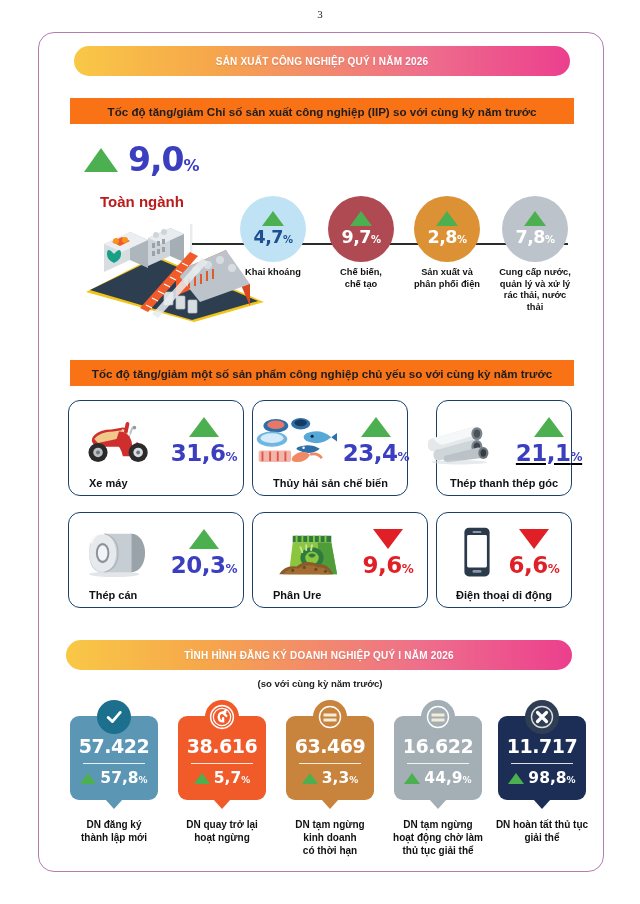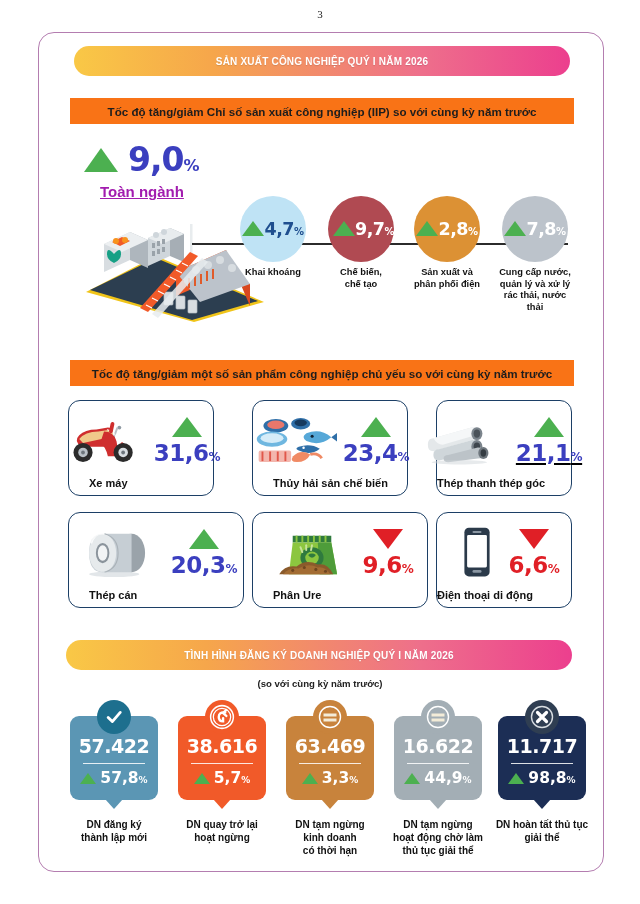--- a/index.html
+++ b/index.html
@@ -56,37 +56,37 @@
     width: 0; height: 0;
     border-left: 17px solid transparent; border-right: 17px solid transparent;
     border-bottom: 24px solid #4cb050;
   }
   .iip-main-value {
     font-size: 33px; font-weight: bold; color: #3b3fbf;
     font-family: "DejaVu Sans", sans-serif; letter-spacing: -1px;
   }
   .iip-main-value .pct { font-size: 16px; }
   .iip-main-label {
-    margin-top: 4px; margin-left: 16px;
-    font-size: 15px; font-weight: bold; color: #a21caf; text-decoration: underline;
+    margin-top: 14px; margin-left: 16px;
+    font-size: 15px; font-weight: bold; color: #b91c1c;
   }
 
   .factory { position: absolute; left: 78px; top: 210px; width: 192px; height: 118px; }
 
   .connector {
     position: absolute; left: 192px; top: 243px;
     width: 376px; height: 2px; background: #2b2b2b;
   }
 
   .circle-row { position: absolute; left: 236px; top: 196px; width: 350px; height: 120px; }
   .circle-item { position: absolute; width: 74px; text-align: center; }
   .circ {
     width: 66px; height: 66px; border-radius: 50%;
     margin: 0 auto;
-    display: flex; flex-direction: row; align-items: center; justify-content: center;
+    display: flex; flex-direction: column; align-items: center; justify-content: center;
     position: relative; z-index: 2;
   }
   .circ .tri-s {
     width: 0; height: 0;
     border-left: 11px solid transparent; border-right: 11px solid transparent;
     border-bottom: 15px solid #4cb050; margin-bottom: 1px;
   }
   .circ .val {
     font-size: 17.5px; font-weight: bold;
     font-family: "DejaVu Sans", sans-serif; letter-spacing: -.5px;
@@ -121,21 +121,21 @@
     margin-bottom: 3px;
   }
   .prod-val {
     font-size: 23px; font-weight: bold; color: #3b3fbf;
     font-family: "DejaVu Sans", sans-serif; letter-spacing: -.5px;
   }
   .prod-val.neg { color: #e01f26; }
   .prod-val .pct { font-size: 12px; }
   .prod-label {
     position: absolute; bottom: 6px; left: 0; width: 100%;
-    text-align: left; font-size: 11px; font-weight: bold; color: #111;
+    text-align: center; font-size: 11px; font-weight: bold; color: #111;
   }
   .prod-label.left { text-align: left; padding-left: 20px; }
 
   
   .biz-note {
     position: absolute; left: 0; width: 640px; text-align: center;
     font-size: 9.6px; color: #222; font-weight: bold;
   }
   .biz-item { position: absolute; width: 104px; }
   .biz-box {
@@ -278,21 +278,21 @@
       <div class="circ" style="background:#bfe3f5;">
         <div class="tri-s"></div>
         <div class="val" style="color:#1f4f8f;">
           <span>4,7</span><span class="pct">%</span>
         </div>
       </div>
       <div class="circ-label">Khai khoáng</div>
     </div>
 
     <div class="circle-item" style="left:88px; top:0px;">
-      <div class="circ" style="background:#b04a52;justify-content:flex-end;">
+      <div class="circ" style="background:#b04a52;">
         <div class="tri-s"></div>
         <div class="val" style="color:#ffffff;">
           <span>9,7</span><span class="pct">%</span>
         </div>
       </div>
       <div class="circ-label">Chế biến,
 chế tạo</div>
     </div>
 
     <div class="circle-item" style="left:174px; top:0px;">
@@ -317,21 +317,21 @@
 quản lý và xử lý
 rác thải, nước thải</div>
     </div>
 
   </div>
 
   <div class="subheader" style="left:70px; top:360px; width:504px;">
     <span class="subheader-text">Tốc độ tăng/giảm một số sản phẩm công nghiệp chủ yếu so với cùng kỳ năm trước</span>
   </div>
 
-  <div class="prod-card" style="left:68px; top:400px; width:146px; height:96px;">
+  <div class="prod-card" style="left:68px; top:400px; width:176px; height:96px;">
     <div class="prod-inner">
       <div class="prod-fig">
         <svg viewBox="0 0 90 56" width="86" height="54">
           <ellipse cx="60" cy="14" rx="2" ry="2" fill="#8f9aa3"></ellipse>
           <path d="M58 14 L52 30" stroke="#b9c0c6" stroke-width="2" fill="none"></path>
           <path d="M20 34 q-8 -6 -2 -12 q6 -6 18 -6 l12 -2 q4 0 4 4 l-2 10 q0 6 -6 6 z" fill="#cf2e2e"></path>
           <path d="M18 26 q6 -8 20 -8 l14 -2 q4 6 -2 8 l-28 6 z" fill="#f0c98a"></path>
           <path d="M44 18 q10 0 13 10 l2 12 q0 4 -5 4 l-6 0 q-2 -10 -8 -14 z" fill="#cf2e2e"></path>
           <path d="M47 16 q9 2 11 12" stroke="#ffffff" stroke-width="1.2" fill="none" opacity=".8"></path>
           <rect x="50" y="8" width="4" height="12" rx="2" fill="#cf2e2e" transform="rotate(12 52 14)"></rect>

